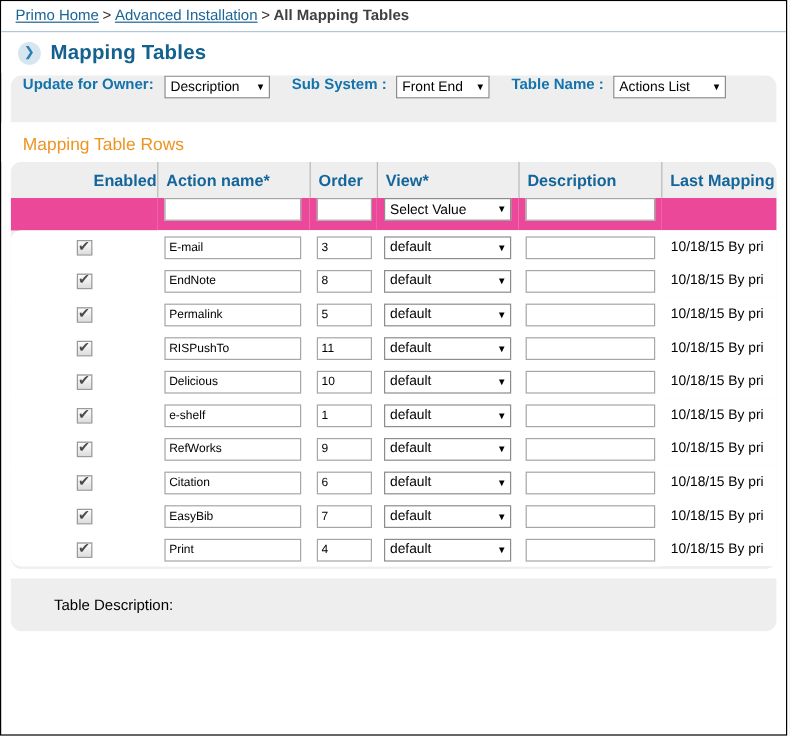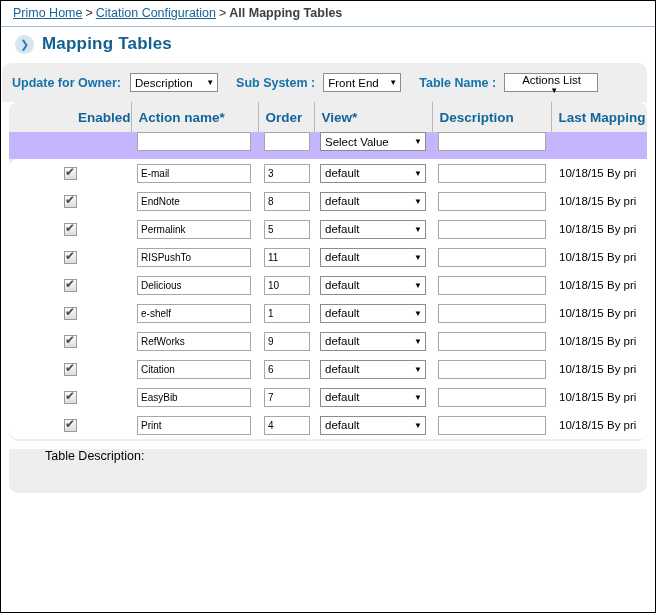--- a/index.html
+++ b/index.html
@@ -71,26 +71,25 @@
   }
   .page-title {
     color: #12618f;
     font-size: 17px;
     font-weight: bold;
     letter-spacing: .2px;
   }
 
   
   .filters {
-    margin: 2px 8px 0 1px;
+    margin: 2px 8px 0 8px;
     height: 39px;
     background: #eeeeee;
     border-radius: 9px 9px 0 0;
     display: flex;
-    align-items: center;
     padding-left: 10px;
     box-sizing: border-box;
     overflow: hidden;
   }
   .f-label {
     color: #1473ab;
     font-weight: bold;
     font-size: 12.5px;
     white-space: nowrap;
   }
@@ -108,21 +107,21 @@
     white-space: nowrap;
     cursor: pointer;
   }
   .sel .caret {
     font-size: 8px;
     margin-left: 5px;
     color: #000;
   }
   #sel-owner { width: 88px; margin-left: 9px; }
   #sel-subsystem { width: 78px; margin-left: 8px; }
-  #sel-tablename { width: 94px; margin-left: 8px; flex-direction: column; }
+  #sel-tablename { width: 94px; margin-left: 8px; }
   .f-gap { width: 18px; flex: none; }
 
   
   .rows-title {
     color: #ef9321;
     font-size: 14.5px;
     padding: 11px 0 6px 18px;
     background: #ffffff;
   }
   .grid-wrap {
@@ -154,21 +153,21 @@
     background: #eeeeee;
     border-left: 1px solid #b9b9b9;
     white-space: nowrap;
   }
   table.grid thead th.first {
     border-left: none;
     text-align: right;
     padding-left: 0;
   }
   table.grid tr.filter-row td {
-    background: #c4b5fd;
+    background: #ec4899;
     padding: 0 0 8px 6px;
     vertical-align: middle;
   }
   table.grid tbody.data-body {
     background: #ffffff;
   }
   table.grid tbody.data-body td {
     background: #ffffff;
     padding: 4px 0 4px 6px;
     vertical-align: middle;
@@ -247,20 +246,21 @@
     padding-left: 8px !important;
   }
 
   
   .footer {
     margin: 8px 8px 3px 8px;
     background: #eeeeee;
     border-radius: 0 0 9px 9px;
     height: 44px;
     display: flex;
+    align-items: center;
     padding-left: 36px;
     box-sizing: border-box;
     overflow: hidden;
   }
   .footer .f-lab {
     font-size: 12.5px;
     color: #000;
     white-space: nowrap;
   }
   input.desc-input {
@@ -275,21 +275,21 @@
     box-sizing: border-box;
     outline: none;
   }
 </style>
 </head>
 <body>
 
 <div class="app-frame">
 
   <div class="breadcrumb">
-    <span class="bc-link">Primo Home</span><span class="bc-sep">&gt;</span><span class="bc-link">Citation Configuration</span><span class="bc-sep">&gt;</span><span class="bc-current">All Mapping Tables</span>
+    <span class="bc-link">Primo Home</span><span class="bc-sep">&gt;</span><span class="bc-link">Advanced Installation</span><span class="bc-sep">&gt;</span><span class="bc-current">All Mapping Tables</span>
   </div>
 
   <div class="page-title-row">
     <span class="title-chev">❯</span>
     <span class="page-title">Mapping Tables</span>
   </div>
 
   <div class="filters">
     <span class="f-label">Update for Owner:</span>
     <span class="sel" id="sel-owner">
@@ -303,20 +303,21 @@
       <span class="caret">▼</span>
     </span>
     <span class="f-gap"></span>
     <span class="f-label">Table Name :</span>
     <span class="sel" id="sel-tablename">
       <span>Actions List</span>
       <span class="caret">▼</span>
     </span>
   </div>
 
+  <div class="rows-title">Mapping Table Rows</div>
 
   <div class="grid-wrap">
     <table class="grid">
       <colgroup>
         <col class="c-enabled">
           <col class="c-action">
           <col class="c-order">
         <col class="c-view">
           <col class="c-desc">
           <col class="c-upd">

